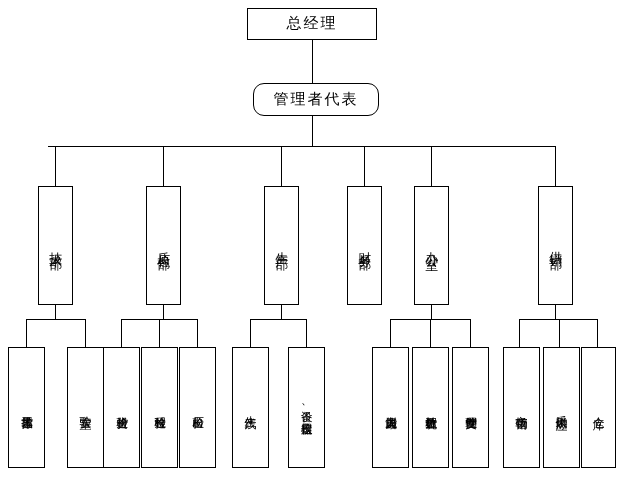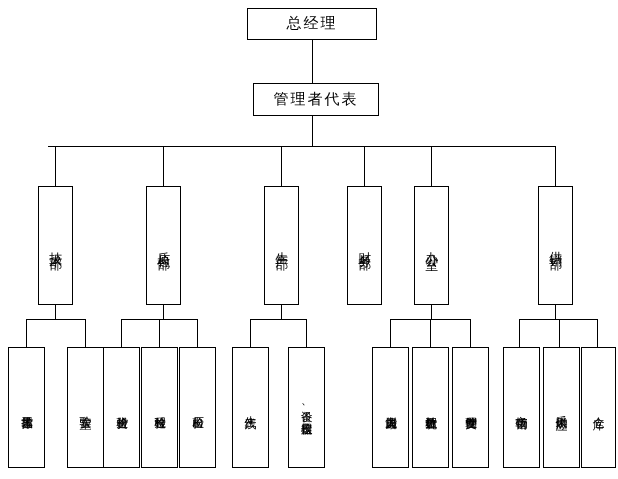--- a/index.html
+++ b/index.html
@@ -73,21 +73,21 @@
 <body>
 
 <div id="chart">
 
   <div class="node h" style="left:247px; top:8px; width:130px; height:32px;">
     <span>总经理</span>
   </div>
 
   <div class="line vt" style="left:312px; top:40px; height:43px;"></div>
 
-  <div class="node h" style="left:253px; top:83px; width:126px; height:33px;">
+  <div class="node h" style="left:253px; top:83px; width:126px; height:33px;border-radius:11px;">
     <span>管理者代表</span>
   </div>
 
   <div class="line vt" style="left:312px; top:116px; height:30px;"></div>
 
   <div class="line hz" style="left:48px; top:146px; width:508px;"></div>
 
   <div class="line vt" style="left:55px; top:146px; height:40px;"></div>
   <div class="line vt" style="left:163px; top:146px; height:40px;"></div>
   <div class="line vt" style="left:281px; top:146px; height:40px;"></div>

